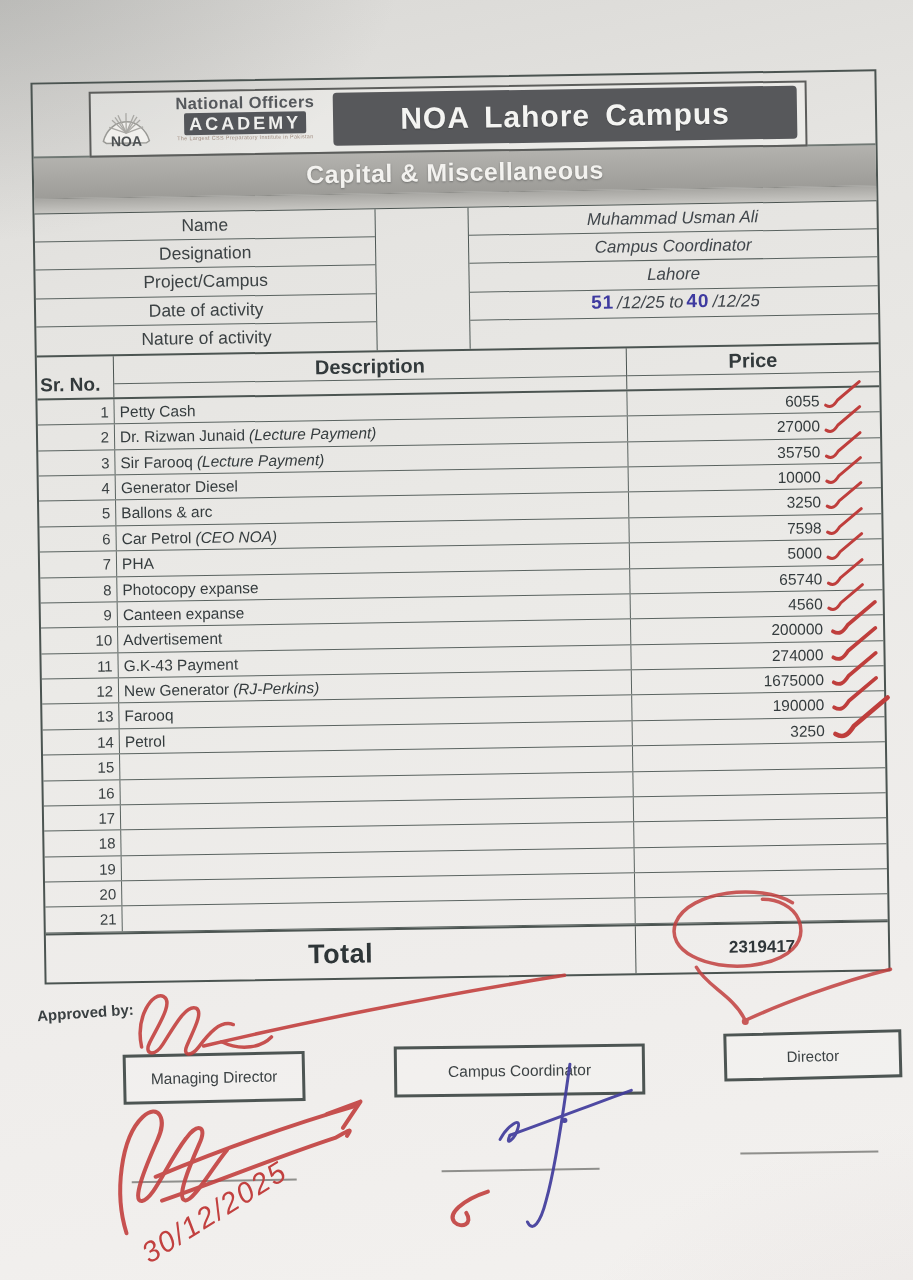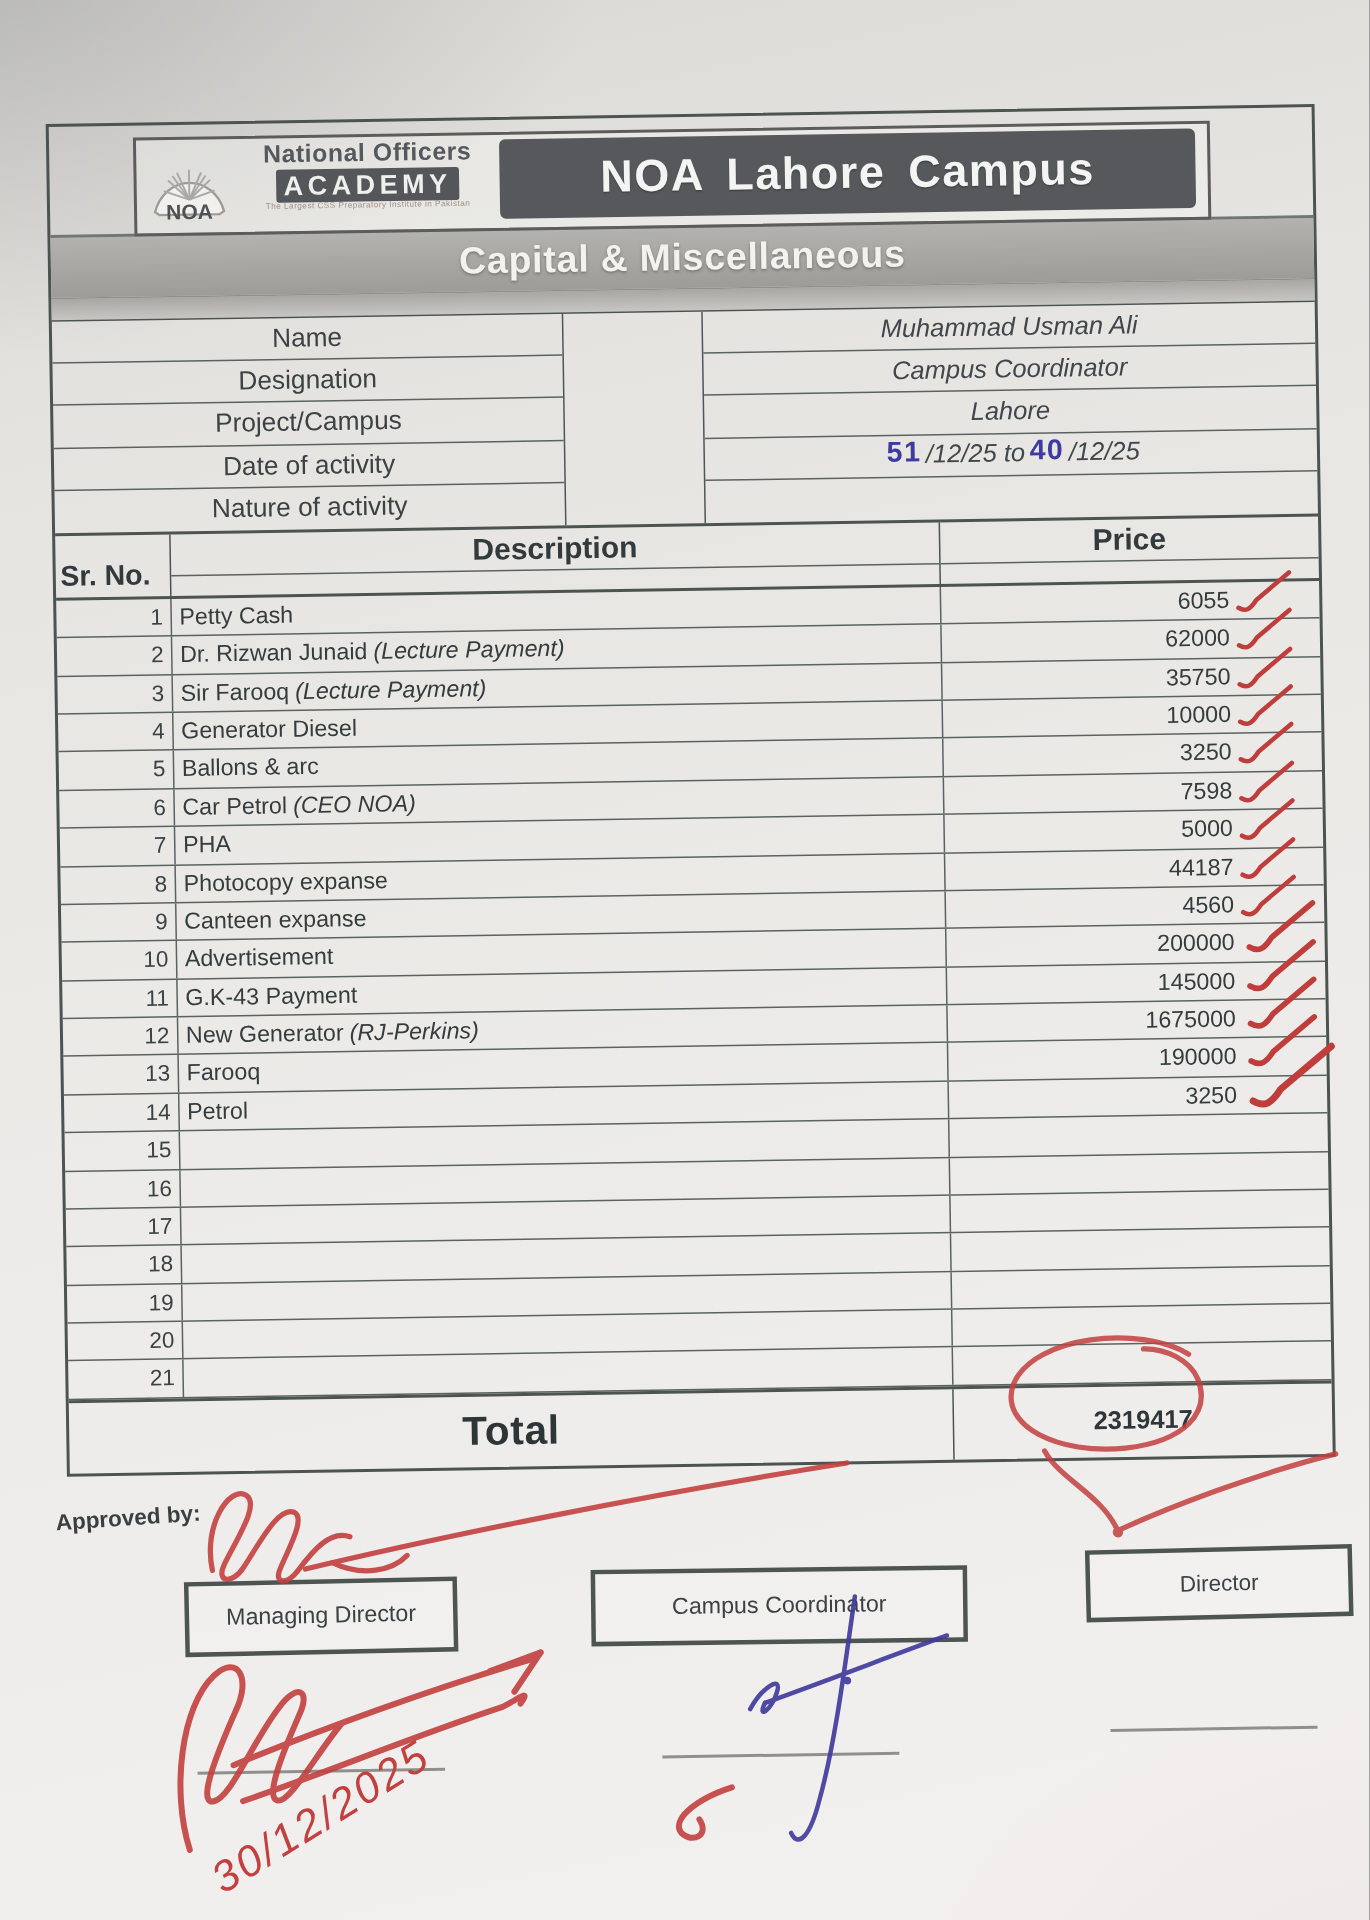--- a/index.html
+++ b/index.html
@@ -164,21 +164,21 @@
       <span class="p-val">6055</span>
       <svg class="tick" width="42" height="32" viewBox="0 0 42 32">
         <path d="M4,25 C9,28 12,26 16,20 L38,2" stroke="#bf3e3c" stroke-width="3" fill="none" stroke-linecap="round"></path>
       </svg>
     </div>
   </div>
           <div class="trow">
     <div class="c-sr">2</div>
     <div class="c-desc"><span class="d-main">Dr. Rizwan Junaid</span><span class="d-note">(Lecture Payment)</span></div>
     <div class="c-price">
-      <span class="p-val">62000</span>
+      <span class="p-val">27000</span>
       <svg class="tick" width="42" height="32" viewBox="0 0 42 32">
         <path d="M4,25 C9,28 12,26 16,20 L38,2" stroke="#bf3e3c" stroke-width="3" fill="none" stroke-linecap="round"></path>
       </svg>
     </div>
   </div>
           <div class="trow">
     <div class="c-sr">3</div>
     <div class="c-desc"><span class="d-main">Sir Farooq</span><span class="d-note">(Lecture Payment)</span></div>
     <div class="c-price">
       <span class="p-val">35750</span>
@@ -224,21 +224,21 @@
       <span class="p-val">5000</span>
       <svg class="tick" width="42" height="32" viewBox="0 0 42 32">
         <path d="M4,25 C9,28 12,26 16,20 L38,2" stroke="#bf3e3c" stroke-width="3" fill="none" stroke-linecap="round"></path>
       </svg>
     </div>
   </div>
           <div class="trow">
     <div class="c-sr">8</div>
     <div class="c-desc"><span class="d-main">Photocopy expanse</span><span class="d-note"></span></div>
     <div class="c-price">
-      <span class="p-val">44187</span>
+      <span class="p-val">65740</span>
       <svg class="tick" width="42" height="32" viewBox="0 0 42 32">
         <path d="M4,25 C9,28 12,26 16,20 L38,2" stroke="#bf3e3c" stroke-width="3" fill="none" stroke-linecap="round"></path>
       </svg>
     </div>
   </div>
           <div class="trow">
     <div class="c-sr">9</div>
     <div class="c-desc"><span class="d-main">Canteen expanse</span><span class="d-note"></span></div>
     <div class="c-price">
       <span class="p-val">4560</span>
@@ -254,21 +254,21 @@
       <span class="p-val">200000</span>
       <svg class="tick big" width="42" height="32" viewBox="0 0 42 32">
         <path d="M4,25 C9,28 12,26 16,20 L38,2" stroke="#bf3e3c" stroke-width="3" fill="none" stroke-linecap="round"></path>
       </svg>
     </div>
   </div>
           <div class="trow">
     <div class="c-sr">11</div>
     <div class="c-desc"><span class="d-main">G.K-43 Payment</span><span class="d-note"></span></div>
     <div class="c-price">
-      <span class="p-val">145000</span>
+      <span class="p-val">274000</span>
       <svg class="tick big" width="42" height="32" viewBox="0 0 42 32">
         <path d="M4,25 C9,28 12,26 16,20 L38,2" stroke="#bf3e3c" stroke-width="3" fill="none" stroke-linecap="round"></path>
       </svg>
     </div>
   </div>
           <div class="trow">
     <div class="c-sr">12</div>
     <div class="c-desc"><span class="d-main">New Generator</span><span class="d-note">(RJ-Perkins)</span></div>
     <div class="c-price">
       <span class="p-val">1675000</span>

